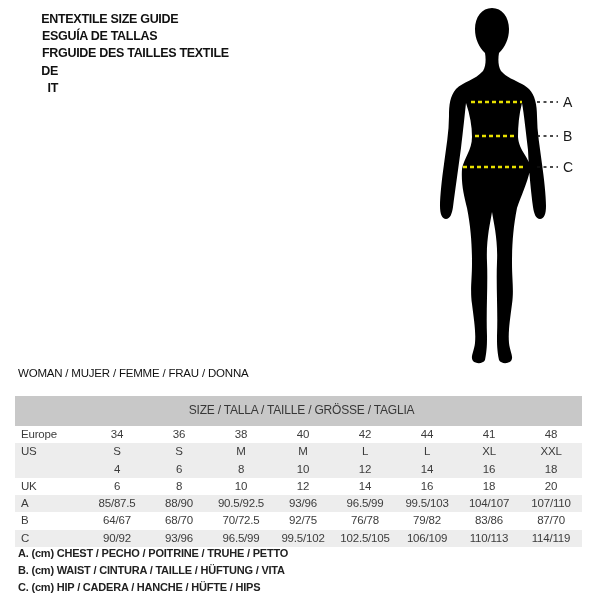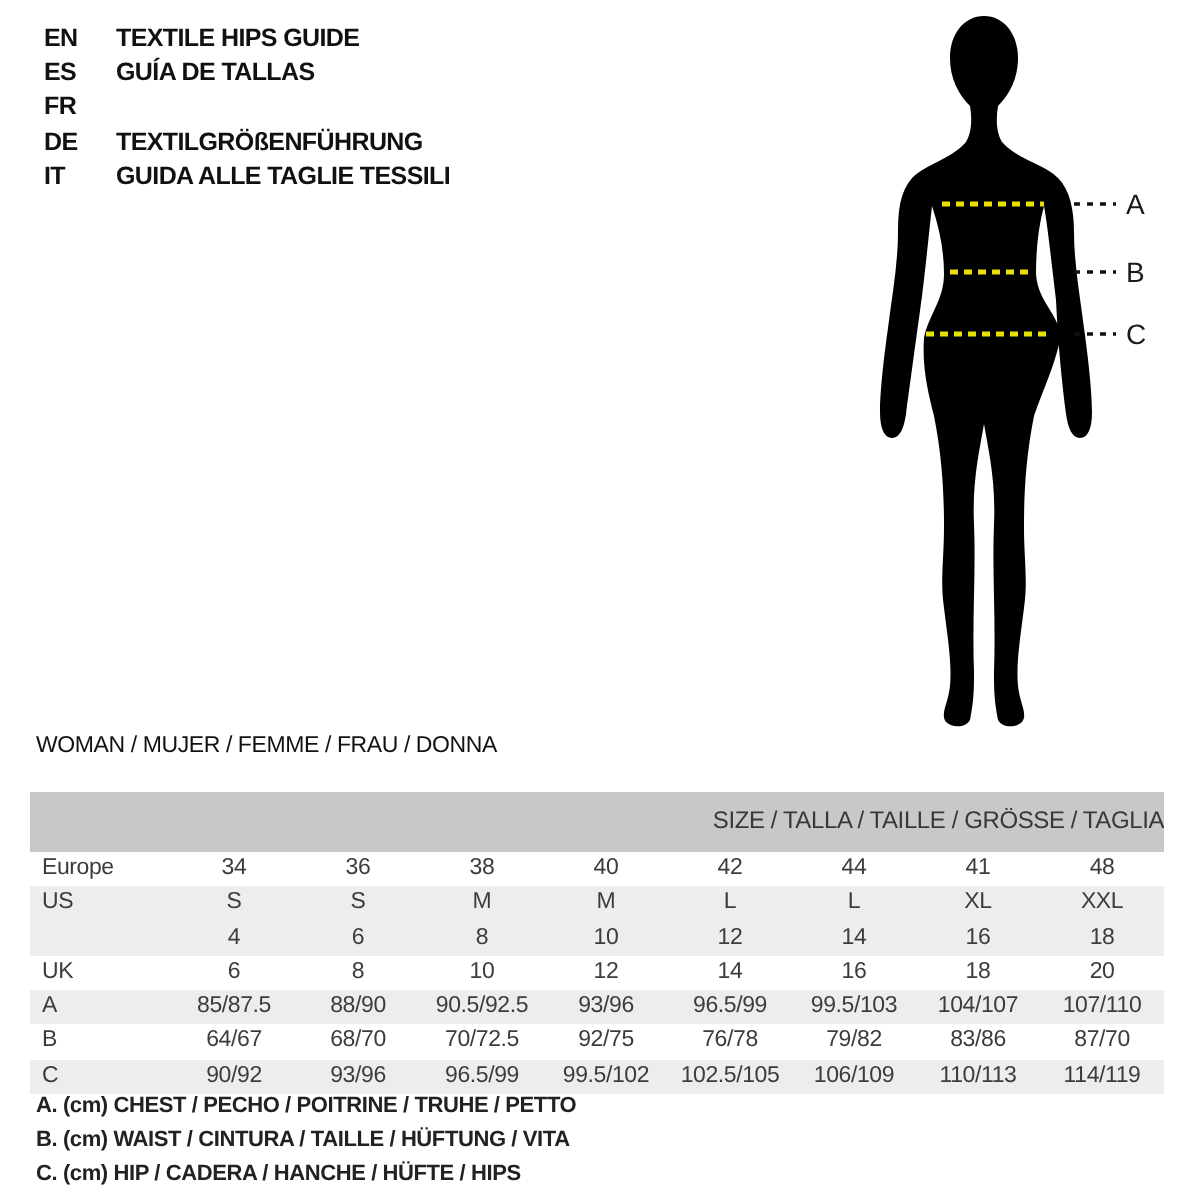--- a/index.html
+++ b/index.html
@@ -9,68 +9,67 @@
     --text-table:#3c3c3c;
   }
   html,body{margin:0;padding:0;}
   body{
     width:600px;height:600px;background:#ffffff;position:relative;overflow:hidden;
     font-family:"Liberation Sans",sans-serif;
   }
   
   .lang-list{position:absolute;left:22px;top:10px;}
   .lang-row{display:flex;height:17.4px;align-items:center;}
-  .lang-code{width:36px;font-weight:bold;font-size:12.5px;color:var(--text-dark);letter-spacing:-0.3px;}
+  .lang-code{width:36px;font-weight:bold;font-size:12.5px;color:var(--text-dark);letter-spacing:-0.3px;text-align:right;}
   .lang-label{font-weight:bold;font-size:12.5px;color:var(--text-dark);letter-spacing:-0.3px;white-space:nowrap;}
 
   
   .figure-wrap{position:absolute;left:380px;top:0;width:220px;height:380px;}
   .marker-letter{font-family:"Liberation Sans",sans-serif;font-size:14px;fill:#1a1a1a;}
 
   
   .section-title{position:absolute;left:18px;top:367px;font-size:11.5px;font-weight:normal;
     color:var(--text-dark);letter-spacing:-0.2px;white-space:nowrap;}
 
   
   .size-table{position:absolute;left:15px;top:396px;width:567px;border-collapse:collapse;
     table-layout:fixed;font-size:11.5px;color:var(--text-table);letter-spacing:-0.2px;}
   .size-table td{padding:0;margin:0;text-align:center;height:17.3px;line-height:17.3px;
     white-space:nowrap;overflow:hidden;}
-  .size-table tr.hdr td{background:var(--header-bg);text-align:right;padding-left:6px;
+  .size-table tr.hdr td{background:var(--header-bg);text-align:center;padding-left:6px;
     font-size:12px;color:#383838;height:30px;line-height:17.5px;}
   .size-table td.row-label{text-align:left;padding-left:6px;}
   .size-table tr.shaded td{background:var(--stripe-bg);}
 
   
   .legend{position:absolute;left:18px;top:545px;}
   .legend-line{font-size:11px;font-weight:bold;color:#222222;height:17.2px;line-height:17.2px;
     letter-spacing:-0.2px;white-space:nowrap;}
 </style>
 </head>
 <body>
 
 <div class="lang-list">
     <div class="lang-row">
       <span class="lang-code">EN</span>
-      <span class="lang-label">TEXTILE HIPS GUIDE</span>
+      <span class="lang-label">TEXTILE SIZE GUIDE</span>
     </div>
     <div class="lang-row">
       <span class="lang-code">ES</span>
       <span class="lang-label">GUÍA DE TALLAS</span>
     </div>
     <div class="lang-row">
       <span class="lang-code">FR</span>
+      <span class="lang-label">GUIDE DES TAILLES TEXTILE</span>
     </div>
     <div class="lang-row">
       <span class="lang-code">DE</span>
-      <span class="lang-label">TEXTILGRÖßENFÜHRUNG</span>
     </div>
     <div class="lang-row">
       <span class="lang-code">IT</span>
-      <span class="lang-label">GUIDA ALLE TAGLIE TESSILI</span>
     </div>
   </div>
 
 <div class="figure-wrap">
   <svg width="220" height="380" viewBox="0 0 220 380">
     <path fill="#000000" d="
       M112,8
       C102,8 95,17 95,29
       C95,39 99,47 105,53
       C106,59 106,66 103,71

